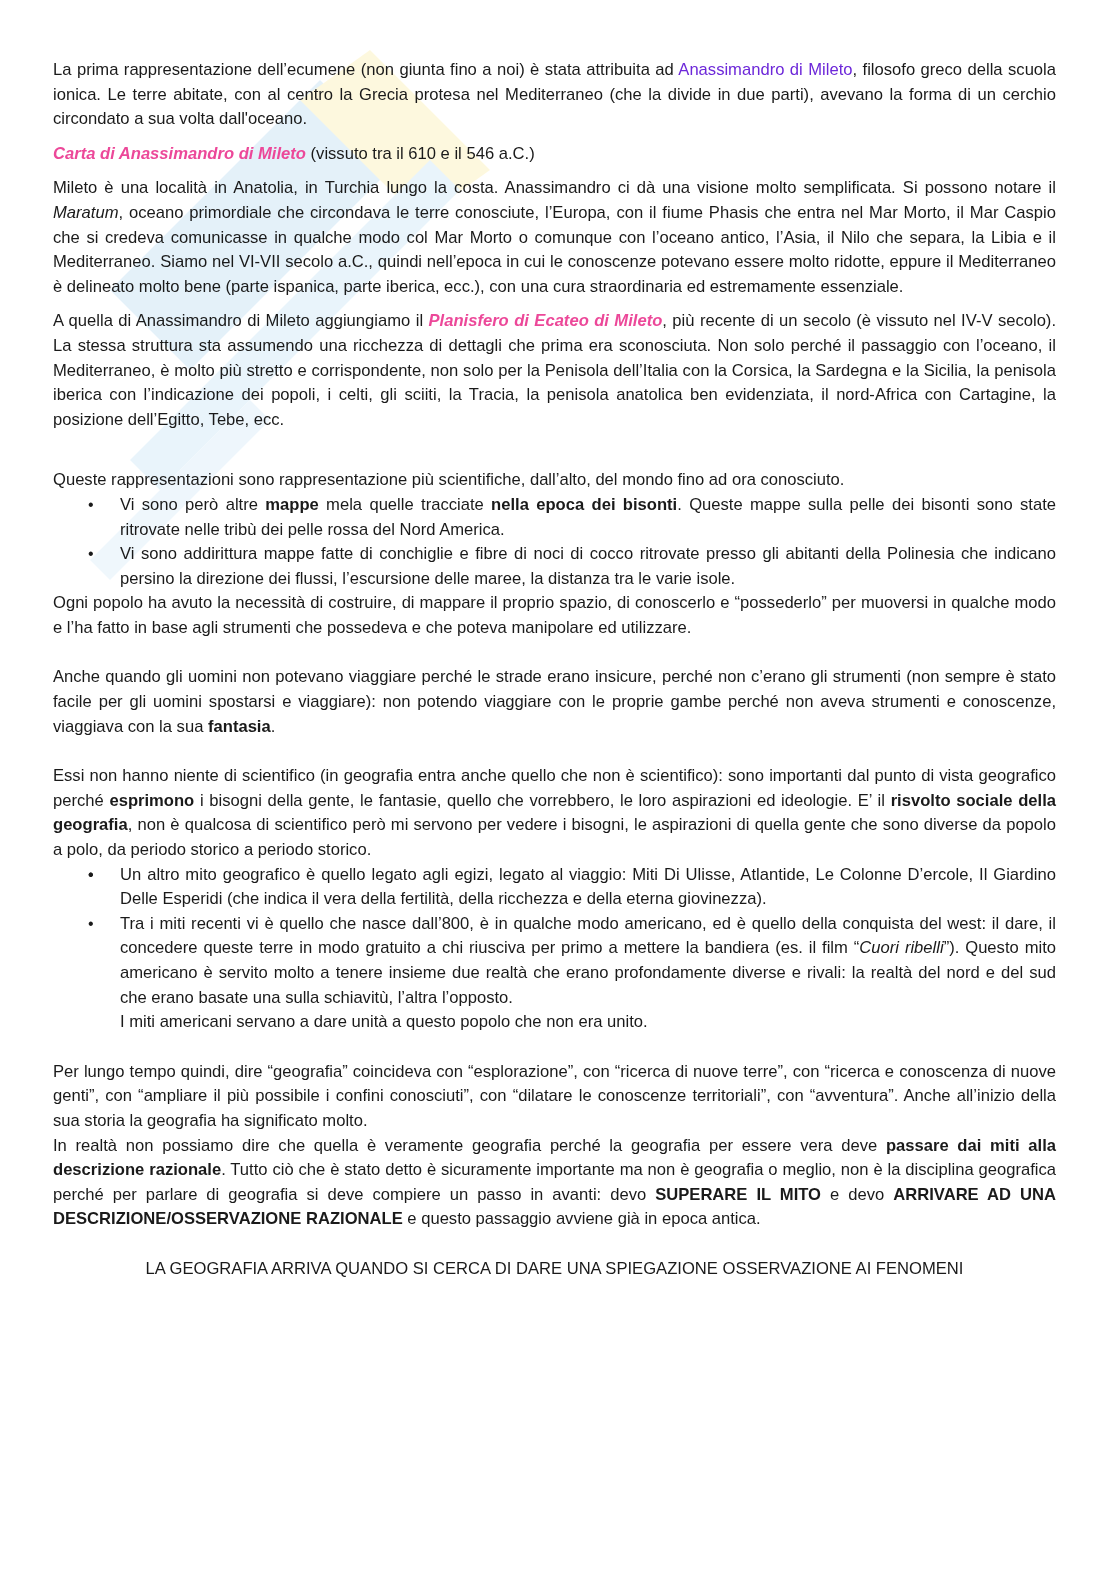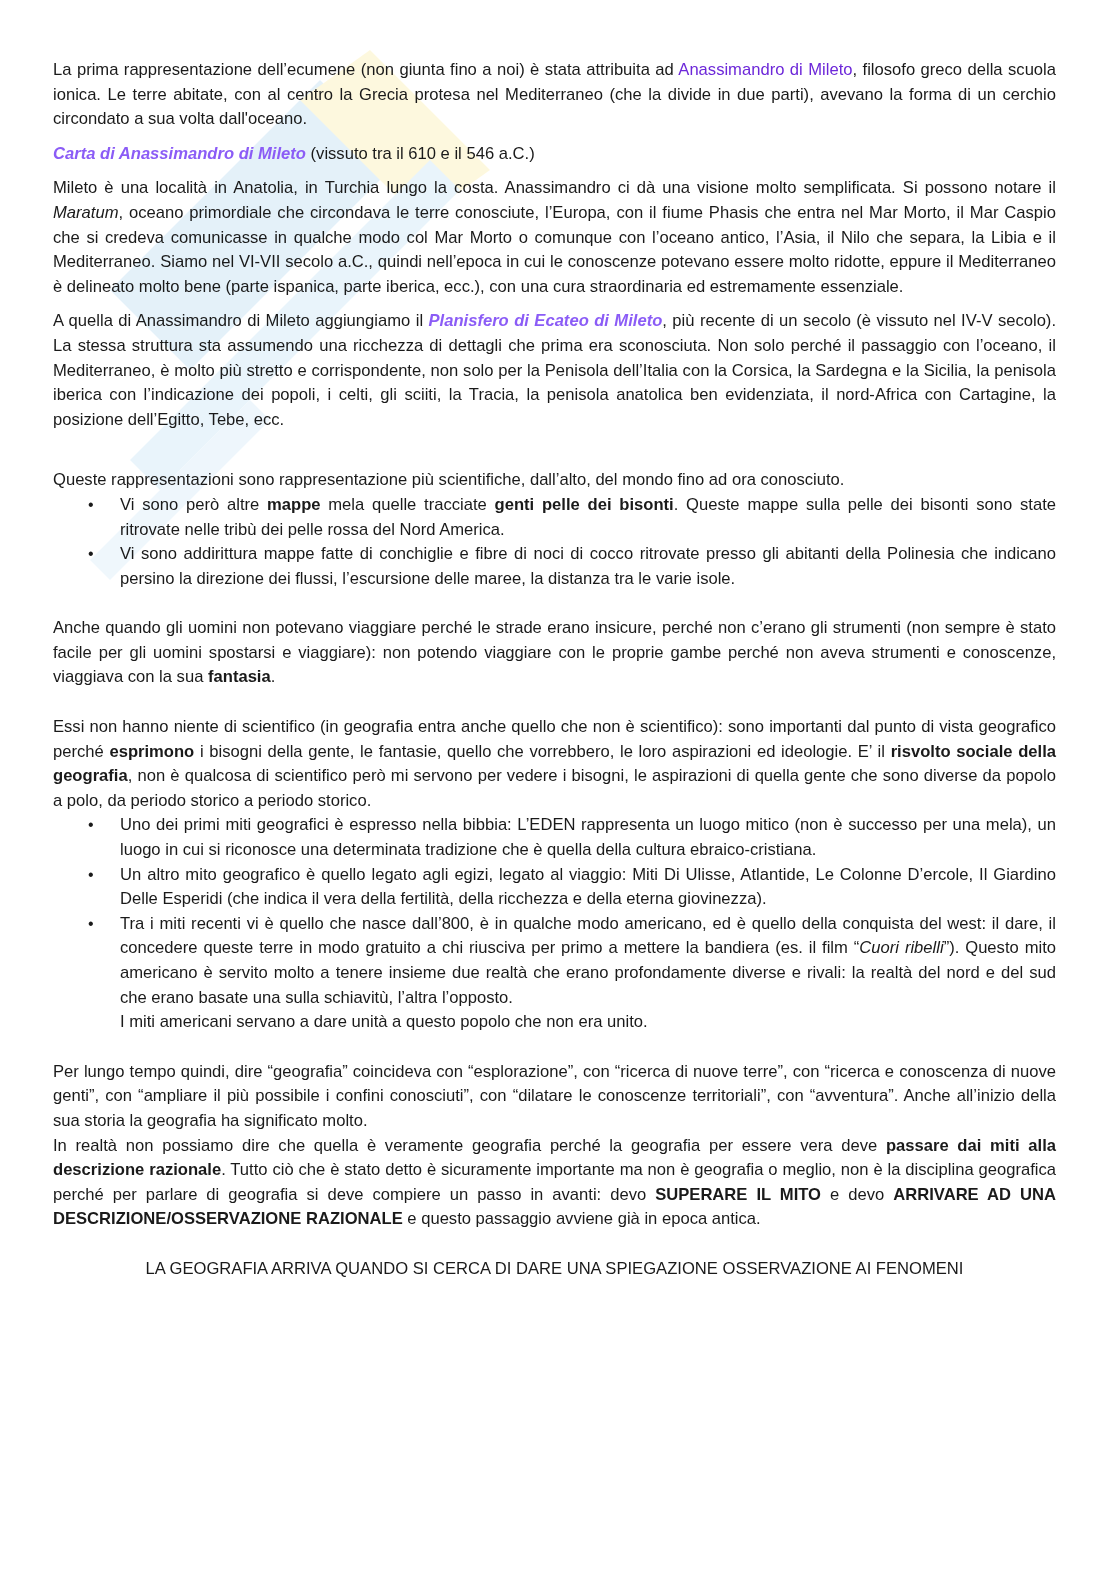--- a/index.html
+++ b/index.html
@@ -17,21 +17,21 @@
     font-size: 16.6px; line-height: 24.6px;
   }
   p { margin: 0; text-align: justify; text-align-last: left; }
   .gap-s { height: 10px; }
   .gap-l { height: 36px; }
   .gap-m { height: 25px; }
   ul { margin: 0; padding: 0; list-style: none; }
   li { position: relative; padding-left: 67px; text-align: justify; }
   li .bullet { position: absolute; left: 35px; top: 0; font-size: 16px; }
   .pink { color: #6d28d9; font-weight: normal; }
-  .red-it { color: #8b5cf6; font-weight: bold; font-style: italic; }
+  .red-it { color: #ec4899; font-weight: bold; font-style: italic; }
   .b { font-weight: bold; }
   .i { font-style: italic; }
   .center { text-align: center; text-align-last: center; }
   .cont { padding-left: 67px; }
 </style>
 </head>
 <body>
 
 <svg class="watermark" viewBox="0 0 470 560">
   <g opacity="0.55">
@@ -51,31 +51,32 @@
   <div class="gap-s"></div>
 
   <p><span>Mileto è una località in Anatolia, in Turchia lungo la costa.  Anassimandro ci dà una visione molto semplificata. Si possono notare il </span><span class="i">Maratum</span><span>, oceano primordiale che circondava le terre conosciute, l’Europa, con il fiume Phasis che entra nel Mar Morto, il Mar Caspio che si credeva comunicasse in qualche modo col Mar Morto o comunque con l’oceano antico, l’Asia, il Nilo che separa, la Libia e il Mediterraneo. Siamo nel VI-VII secolo a.C., quindi nell’epoca in cui le conoscenze potevano essere molto ridotte, eppure il Mediterraneo è delineato molto bene (parte ispanica, parte iberica, ecc.), con una cura straordinaria ed estremamente essenziale.</span></p>
   <div class="gap-s"></div>
 
   <p><span>A quella di Anassimandro di Mileto aggiungiamo il </span><span class="red-it">Planisfero di Ecateo di Mileto</span><span>, più recente di un secolo (è vissuto nel IV-V secolo). La stessa struttura sta assumendo una ricchezza di dettagli che prima era sconosciuta. Non solo perché il passaggio con l’oceano, il Mediterraneo, è molto più stretto e corrispondente, non solo per la Penisola dell’Italia con la Corsica, la Sardegna e la Sicilia, la penisola iberica con l’indicazione dei popoli, i celti, gli sciiti, la Tracia, la penisola anatolica ben evidenziata, il nord-Africa con Cartagine, la posizione dell’Egitto, Tebe, ecc.</span></p>
   <div class="gap-l"></div>
 
   <p>Queste rappresentazioni sono rappresentazione più scientifiche, dall’alto, del mondo fino ad ora conosciuto.</p>
   <ul>
-    <li><span class="bullet">•</span><span>Vi sono però altre </span><span class="b">mappe</span><span> mela quelle tracciate </span><span class="b">genti pelle dei bisonti</span><span>. Queste mappe sulla pelle dei bisonti sono state ritrovate nelle tribù dei pelle rossa del Nord America.</span></li>
+    <li><span class="bullet">•</span><span>Vi sono però altre </span><span class="b">mappe</span><span> mela quelle tracciate </span><span class="b">nella epoca dei bisonti</span><span>. Queste mappe sulla pelle dei bisonti sono state ritrovate nelle tribù dei pelle rossa del Nord America.</span></li>
     <li><span class="bullet">•</span><span>Vi sono addirittura mappe fatte di conchiglie e fibre di noci di cocco ritrovate presso gli abitanti della Polinesia che indicano persino la direzione dei flussi, l’escursione delle maree, la distanza tra le varie isole.</span></li>
   </ul>
+  <p>Ogni popolo ha avuto la necessità di costruire, di mappare il proprio spazio, di conoscerlo e “possederlo” per muoversi in qualche modo e l’ha fatto in base agli strumenti che possedeva e che poteva manipolare ed utilizzare.</p>
   <div class="gap-m"></div>
 
   <p><span>Anche quando gli uomini non potevano viaggiare perché le strade erano insicure, perché non c’erano gli strumenti (non sempre è stato facile per gli uomini spostarsi e viaggiare): non potendo viaggiare con le proprie gambe perché non aveva strumenti e conoscenze, viaggiava con la sua </span><span class="b">fantasia</span><span>.</span></p>
   <div class="gap-m"></div>
 
   <p><span>Essi non hanno niente di scientifico (in geografia entra anche quello che non è scientifico): sono importanti dal punto di vista geografico perché </span><span class="b">esprimono</span><span> i bisogni della gente, le fantasie, quello che vorrebbero, le loro aspirazioni ed ideologie. E’ il </span><span class="b">risvolto sociale della geografia</span><span>, non è qualcosa di scientifico però mi servono per vedere i bisogni, le aspirazioni di quella gente che sono diverse da popolo a polo, da periodo storico a periodo storico.</span></p>
   <ul>
-    <li><span class="bullet">•</span><span>Uno dei primi miti geografici è espresso nella bibbia: L’EDEN rappresenta un luogo mitico (non è successo per una mela), un luogo in cui si riconosce una determinata tradizione che è quella della cultura ebraico-cristiana.</span></li>
+    <li><span class="bullet">•</span></li>
     <li><span class="bullet">•</span><span>Un altro mito geografico è quello legato agli egizi, legato al viaggio: Miti Di Ulisse, Atlantide, Le Colonne D’ercole, Il Giardino Delle Esperidi (che indica il vera della fertilità, della ricchezza e della eterna giovinezza).</span></li>
     <li><span class="bullet">•</span><span>Tra i miti recenti vi è quello che nasce dall’800, è in qualche modo americano, ed è quello della conquista del west: il dare, il concedere queste terre in modo gratuito a chi riusciva per primo a mettere la bandiera (es. il film “</span><span class="i">Cuori ribelli</span><span>”). Questo mito americano è servito molto a tenere insieme due realtà che erano profondamente diverse e rivali: la realtà del nord e del sud che erano basate una sulla schiavitù, l’altra l’opposto.</span></li>
   </ul>
   <p class="cont">I miti americani servano a dare unità a questo popolo che non era unito.</p>
   <div class="gap-m"></div>
 
   <p>Per lungo tempo quindi, dire “geografia” coincideva con “esplorazione”, con “ricerca di nuove terre”, con “ricerca e conoscenza di nuove genti”, con “ampliare il più possibile i confini conosciuti”, con “dilatare le conoscenze territoriali”, con “avventura”. Anche all’inizio della sua storia la geografia ha significato molto.</p>
   <p><span>In realtà non possiamo dire che quella è veramente geografia perché la geografia per essere vera deve </span><span class="b">passare dai miti alla descrizione razionale</span><span>. Tutto ciò che è stato detto è sicuramente importante ma non è geografia o meglio, non è la disciplina geografica perché per parlare di geografia si deve compiere un passo in avanti: devo </span><span class="b">SUPERARE IL MITO</span><span> e devo </span><span class="b">ARRIVARE AD UNA DESCRIZIONE/OSSERVAZIONE RAZIONALE</span><span> e questo passaggio avviene già in epoca antica.</span></p>
   <div class="gap-m"></div>
 

